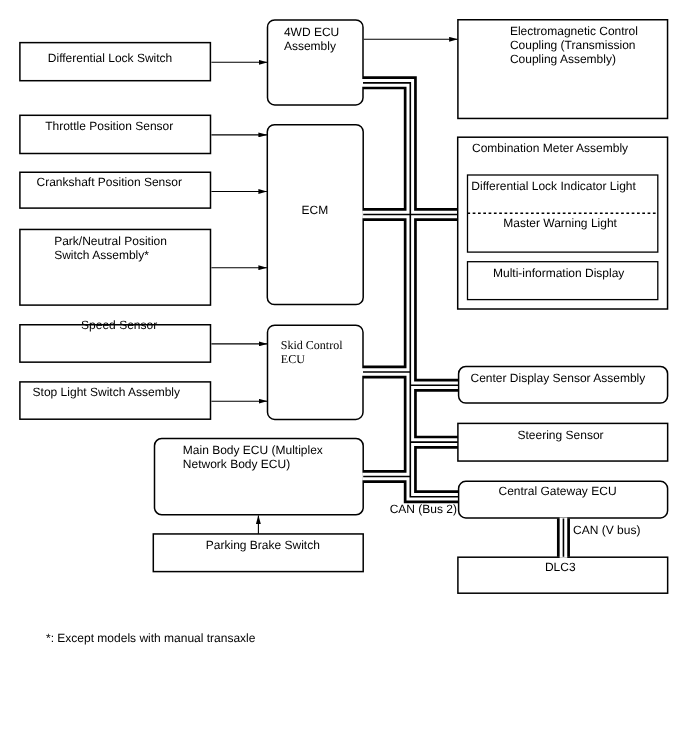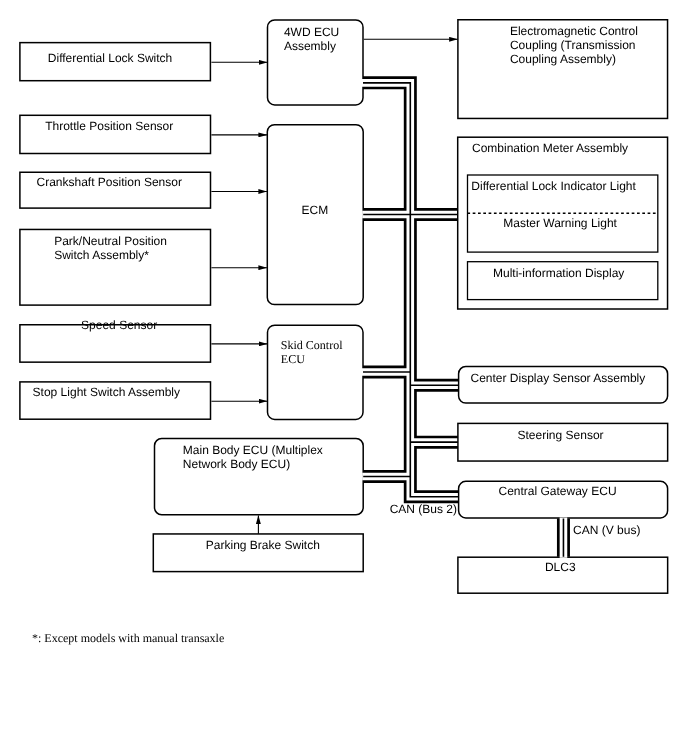--- a/index.html
+++ b/index.html
@@ -115,14 +115,14 @@
   <div class="txt" style="left:471.3px;top:179.33px;">Differential Lock Indicator Light</div>
   <div class="txt" style="left:503.3px;top:215.83px;">Master Warning Light</div>
   <div class="txt" style="left:493.0px;top:265.73px;">Multi-information Display</div>
   <div class="txt" style="left:470.5px;top:370.53px;">Center Display Sensor Assembly</div>
   <div class="txt" style="left:517.5px;top:427.53px;">Steering Sensor</div>
   <div class="txt" style="left:498.5px;top:483.83px;">Central Gateway ECU</div>
   <div class="txt" style="left:544.9px;top:560.13px;">DLC3</div>
 
   <div class="txt" style="left:378.7px;top:502.33px;margin-left:11px;">CAN (Bus 2)</div>
   <div class="txt" style="left:573.1px;top:523.23px;">CAN (V bus)</div>
-  <div class="txt" style="left:32px;top:630.53px;font-family:Liberation Serif, serif;">*: Except models with manual transaxle</div>
+  <div class="txt" style="left:46px;top:630.53px;">*: Except models with manual transaxle</div>
 </div>
 
 </body></html>

